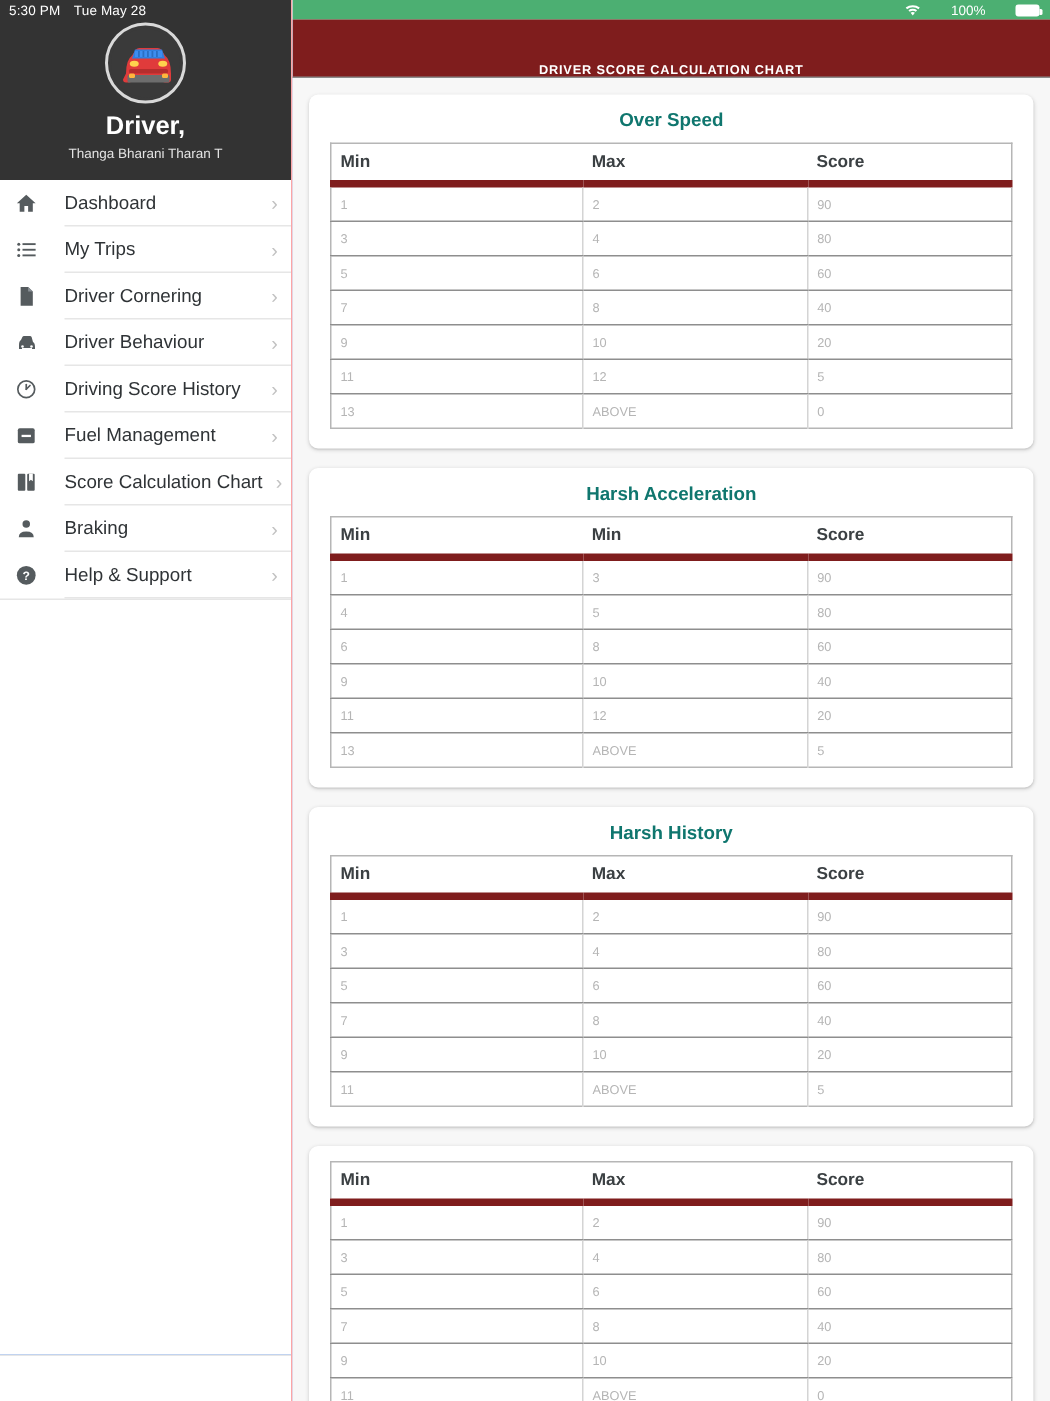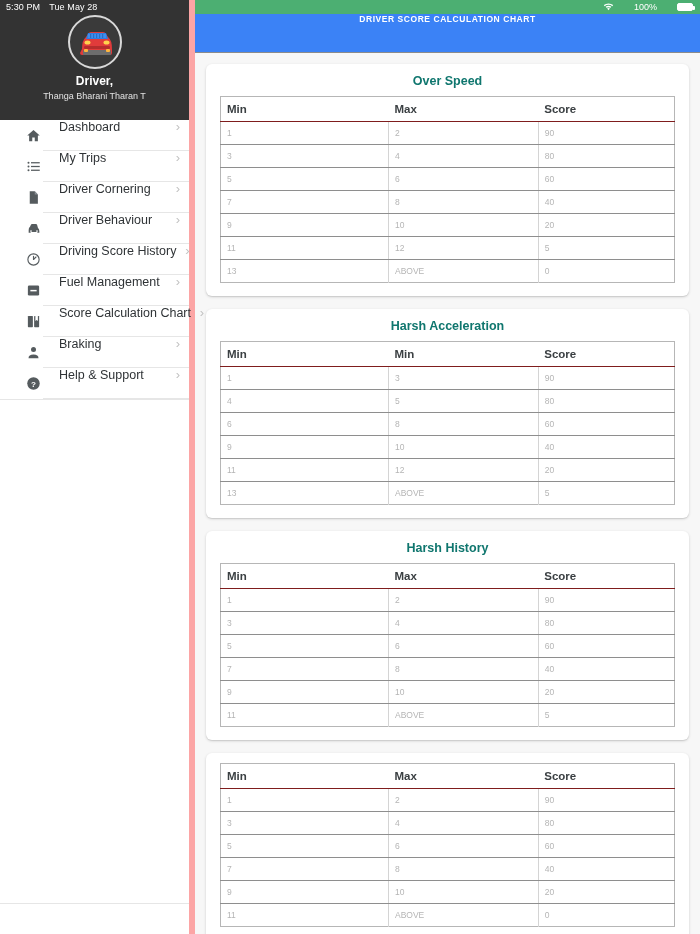--- a/index.html
+++ b/index.html
@@ -8,21 +8,21 @@
     font-family: "Liberation Sans", sans-serif;
     background: #ffffff;
     overflow: hidden;
   }
   .app { position: relative; width: 700px; height: 934px; display: flex; }
 
   
   .sidebar {
     width: 195px; height: 934px;
     background: #3b82f6;
-    border-right: 6px solid #fca5a5;
+    border-right: 1px solid #fca5a5;
     display: flex; flex-direction: column;
     flex: 0 0 195px;
   }
   .sb-header {
     background: #333333;
     height: 120px;
     position: relative;
     flex: 0 0 120px;
   }
   .statusbar {
@@ -44,39 +44,38 @@
     border-radius: 50%;
     border: 2px solid #d9d9d9;
     background: #3a3a3a;
     display: flex; align-items: center; justify-content: center;
     overflow: hidden;
   }
   .avatar svg { display: block; }
   .driver-title {
     text-align: center;
     color: #ffffff;
-    font-size: 12px;
+    font-size: 17px;
     font-weight: bold;
     margin-top: 5px;
   }
   .driver-name {
     text-align: center;
     color: #e2e2e2;
     font-size: 9px;
     margin-top: 3px;
   }
 
   .sb-menu { flex: 1 1 auto; background: #ffffff; }
   .menu-item {
-    display: flex; 
+    display: flex; align-items: center;
     height: 30px;
     padding-left: 10px;
     position: relative;
     cursor: pointer;
-    margin-left: 16px;
   }
   .menu-item .mi-icon {
     width: 24px; flex: 0 0 24px;
     display: flex; align-items: center; justify-content: flex-start;
     color: #555b5e;
   }
   .menu-item .mi-label {
     flex: 1 1 auto;
     font-size: 12.5px;
     color: #2f3336;
@@ -123,23 +122,23 @@
     background: #ffffff;
   }
   .battery::after {
     content: "";
     position: absolute; right: -3px; top: 2px;
     width: 2px; height: 4px; background: #ffffff;
     border-radius: 0 1px 1px 0;
   }
   .appbar {
     height: 40px;
-    background: #3b82f6;
+    background: #7f1d1d;
     border-bottom: 1px solid #8b8b8b;
-    display: flex; align-items: flex-start; justify-content: center;
+    display: flex; align-items: flex-end; justify-content: center;
   }
   .appbar-title {
     color: #ffffff;
     font-size: 8.5px;
     font-weight: bold;
     letter-spacing: .55px;
   }
 
   .content {
     flex: 1 1 auto;
@@ -165,21 +164,21 @@
     border-collapse: collapse;
     border: 1px solid #b6b6b6;
     table-layout: fixed;
   }
   table.score-table th {
     text-align: left;
     font-size: 11.5px;
     font-weight: bold;
     color: #3b4043;
     padding: 6px 0 6px 6px;
-    border-bottom: 1px solid #7f1d1d;
+    border-bottom: 5px solid #7f1d1d;
   }
   table.score-table td {
     text-align: left;
     font-size: 8.5px;
     color: #b5b5b5;
     padding: 6px 0 6px 6px;
     border-bottom: 1px solid #8e8e8e;
     border-left: 1px solid #d4d4d4;
   }
   table.score-table td:first-child { border-left: none; }

